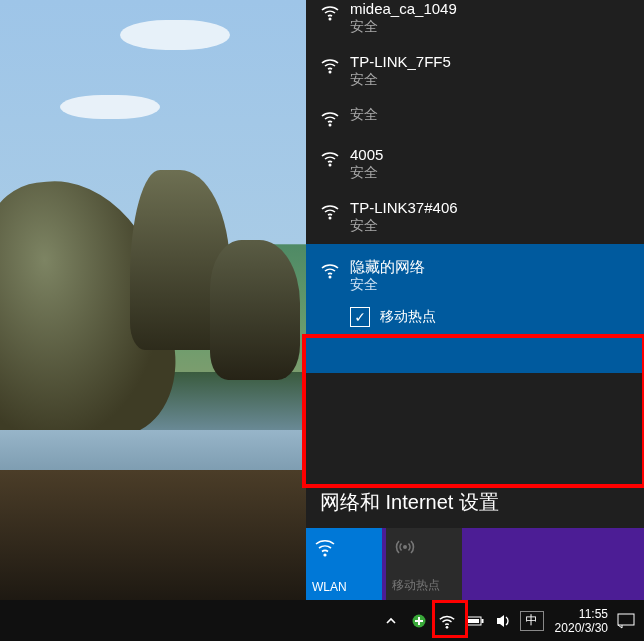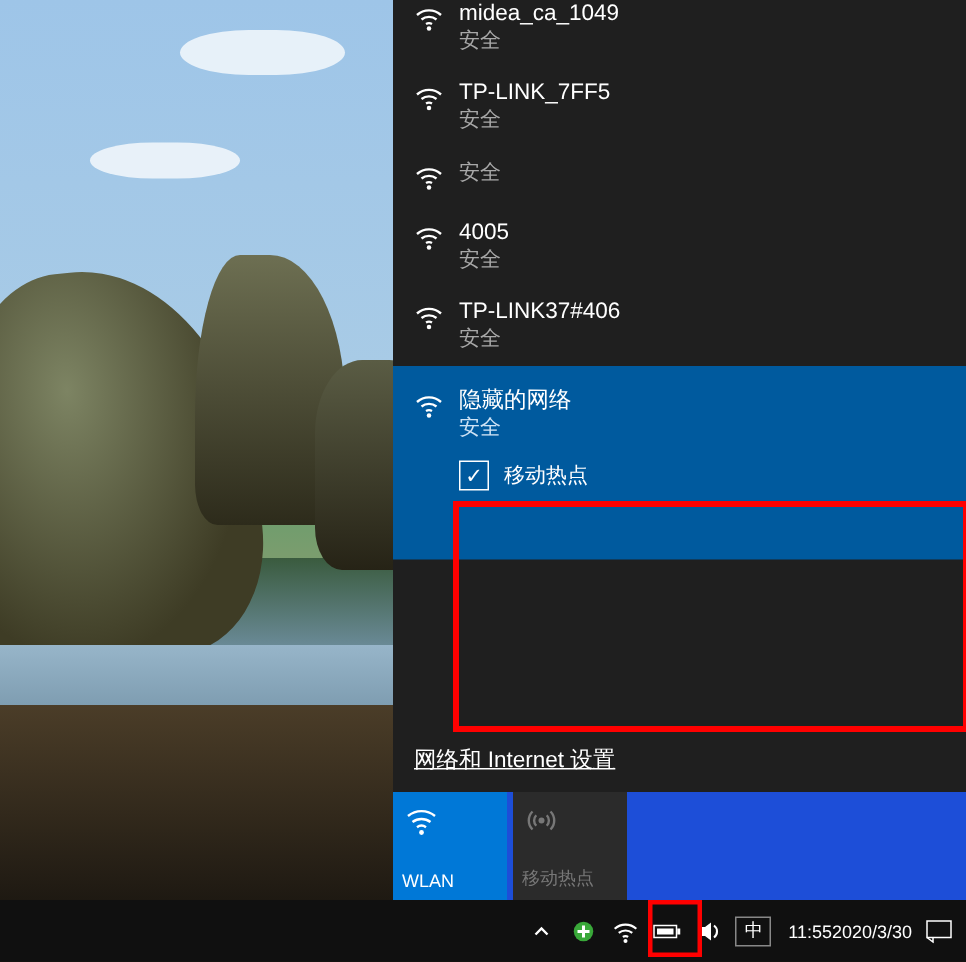--- a/index.html
+++ b/index.html
@@ -7,50 +7,50 @@
 .rock{position:absolute}
 .rk1{left:-30px;top:180px;width:200px;height:260px;background:radial-gradient(ellipse at 40% 30%,#7d8463,#3e3c25 70%);border-radius:40% 55% 30% 20%/50% 60% 30% 20%;transform:rotate(-6deg)}
 .rk2{left:130px;top:170px;width:100px;height:180px;background:linear-gradient(#6d6f52,#2d2b1b);border-radius:30% 50% 20% 15%/60% 55% 20% 15%}
 .rk3{left:210px;top:240px;width:90px;height:140px;background:linear-gradient(#5a5c44,#262316);border-radius:35% 45% 25% 20%}
 .sea{position:absolute;left:0;right:0;top:430px;height:110px;background:linear-gradient(#97b5c9,#6f8ea2 60%,#3b3020 100%)}
 .sand{position:absolute;left:0;right:0;bottom:41px;height:130px;background:linear-gradient(#4b3d28,#1e1912)}
 .cloud{position:absolute;background:rgba(255,255,255,.75);border-radius:50%/60%}
 .c1{left:120px;top:20px;width:110px;height:30px}
 .c2{left:60px;top:95px;width:100px;height:24px}
 
-.flyout{position:absolute;right:0;top:0;width:382px;height:600px;background:#1f1f1f;color:#fff;font-size:14px;display:flex;flex-direction:column}
+.flyout{position:absolute;right:0;top:0;width:338px;height:600px;background:#1f1f1f;color:#fff;font-size:14px;display:flex;flex-direction:column}
 .netlist{flex:1;overflow:hidden}
 .net{padding:8px 14px 10px 14px;display:flex;flex-direction:column}
 .netrow{display:flex;align-items:flex-start;gap:10px}
 .sig{width:20px;height:20px;flex:0 0 20px;display:inline-block;margin-top:2px}
 .sig svg{width:20px;height:20px;display:block}
 .ninfo{display:flex;flex-direction:column}
 .ssid{font-size:15px;color:#fff;line-height:18px}
 .sec{font-size:14px;color:#a8a8a8;line-height:17px}
 .sel{background:#005a9e;padding:14px 14px 32px 14px}
 .sel .sec{color:#cfe3f5}
 .autoRow{display:flex;align-items:center;gap:10px;margin:14px 0 14px 30px;font-size:14px}
 .chk{width:18px;height:18px;border:1px solid #fff;display:inline-flex;align-items:center;justify-content:center;font-size:14px;color:#fff}
 .conn{margin-left:auto;width:130px;height:32px;border:1px solid #9fb9d0;background:transparent;color:#fff;font-size:15px;display:flex;align-items:center;justify-content:center}
 .redbox-sel{position:absolute;border:4px solid #ff0000;pointer-events:none}
 
 .settings{padding:10px 14px 12px 14px}
-.stitle{font-size:15px;color:#fff;text-decoration:underline}
+.stitle{font-size:20px;color:#fff;}
 .sdesc{font-size:12.5px;color:#9c9c9c;margin-top:2px}
 
-.qrow{display:flex;height:72px;background:#1d4ed8}
+.qrow{display:flex;height:72px;background:#4c1d95}
 .qbtn{width:76px;height:72px;margin-right:4px;background:#2b2b2b;color:#fff;display:flex;flex-direction:column;justify-content:flex-end;padding:6px;box-sizing:border-box;font-size:12px;position:relative}
 .qbtn.active{background:#0078d7}
 .qbtn.dis{color:#777}
 .qicon{position:absolute;left:8px;top:8px;width:22px;height:22px}
 
 .taskbar{position:absolute;left:0;right:0;bottom:0;height:41px;background:#101010;display:flex;align-items:center;color:#fff;font-size:12px}
 .tb-spacer{flex:1}
 .tb-ico{width:22px;height:20px;display:inline-flex;align-items:center;justify-content:center;margin:0 3px;color:#fff;position:relative}
-.clock{display:flex;flex-direction:row;align-items:flex-end;line-height:14px;margin:0 6px 0 8px;font-size:12px}
+.clock{display:flex;flex-direction:column;align-items:flex-end;line-height:14px;margin:0 6px 0 8px;font-size:12px}
 .notif{width:20px;height:20px;margin:0 8px 0 2px;display:inline-flex;align-items:center;justify-content:center}
 .redbox-tray{position:absolute;border:3px solid #ff0000;pointer-events:none}
 .ime{width:22px;height:18px;border:1px solid #888;display:inline-flex;align-items:center;justify-content:center;font-size:12px;margin:0 3px}
 </style>
 </head>
 <body>
 
 <div class="desktop">
   <div class="cloud c1"></div>
     <div class="cloud c2"></div>

